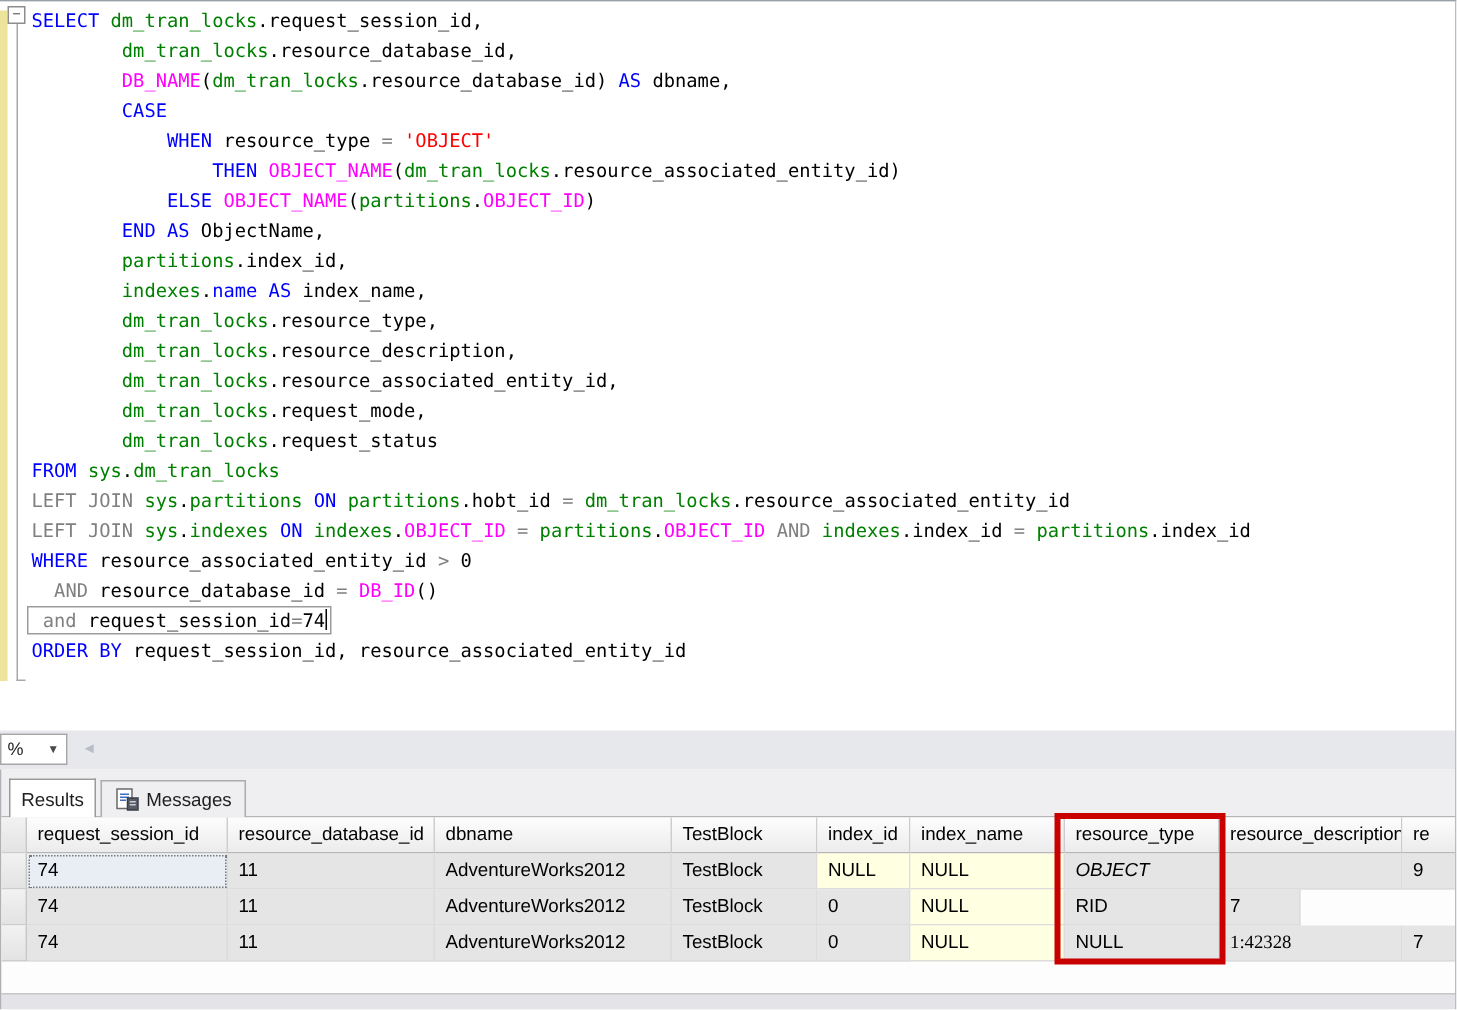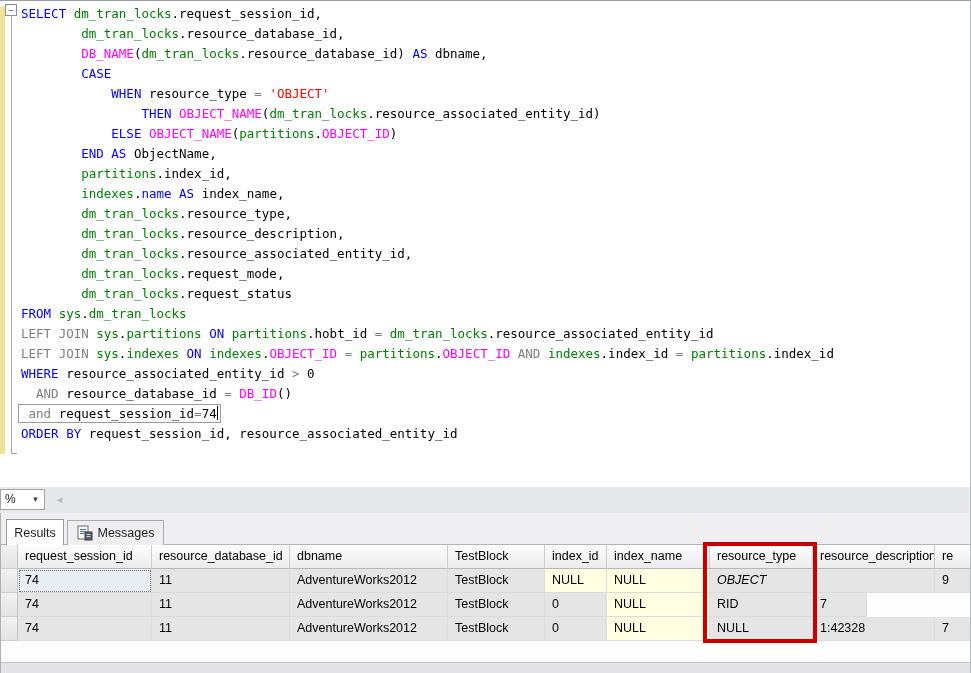--- a/index.html
+++ b/index.html
@@ -203,21 +203,21 @@
         </div>
         <div class="g-row">
           <div class="g-ind"></div>
           <div class="g-cell" style="width: 134px;">74</div>
           <div class="g-cell" style="width: 138px;">11</div>
           <div class="g-cell" style="width: 158px;">AdventureWorks2012</div>
           <div class="g-cell" style="width: 97px;">TestBlock</div>
           <div class="g-cell" style="width: 62px;">0</div>
           <div class="g-cell null" style="width: 103px;">NULL</div>
           <div class="g-cell" style="width: 103px;">NULL</div>
-          <div class="g-cell" style="width: 122px;">1:42328</div>
+          <div class="g-cell" style="width: 122px; font-family: Liberation Serif, serif;">1:42328</div>
           <div class="g-cell" style="width: 54px;">7</div>
         </div>
       </div>
     <div id="grid-hscroll"></div>
   </div>
 
   <div id="highlight-box"></div>
 
 </div>
 

